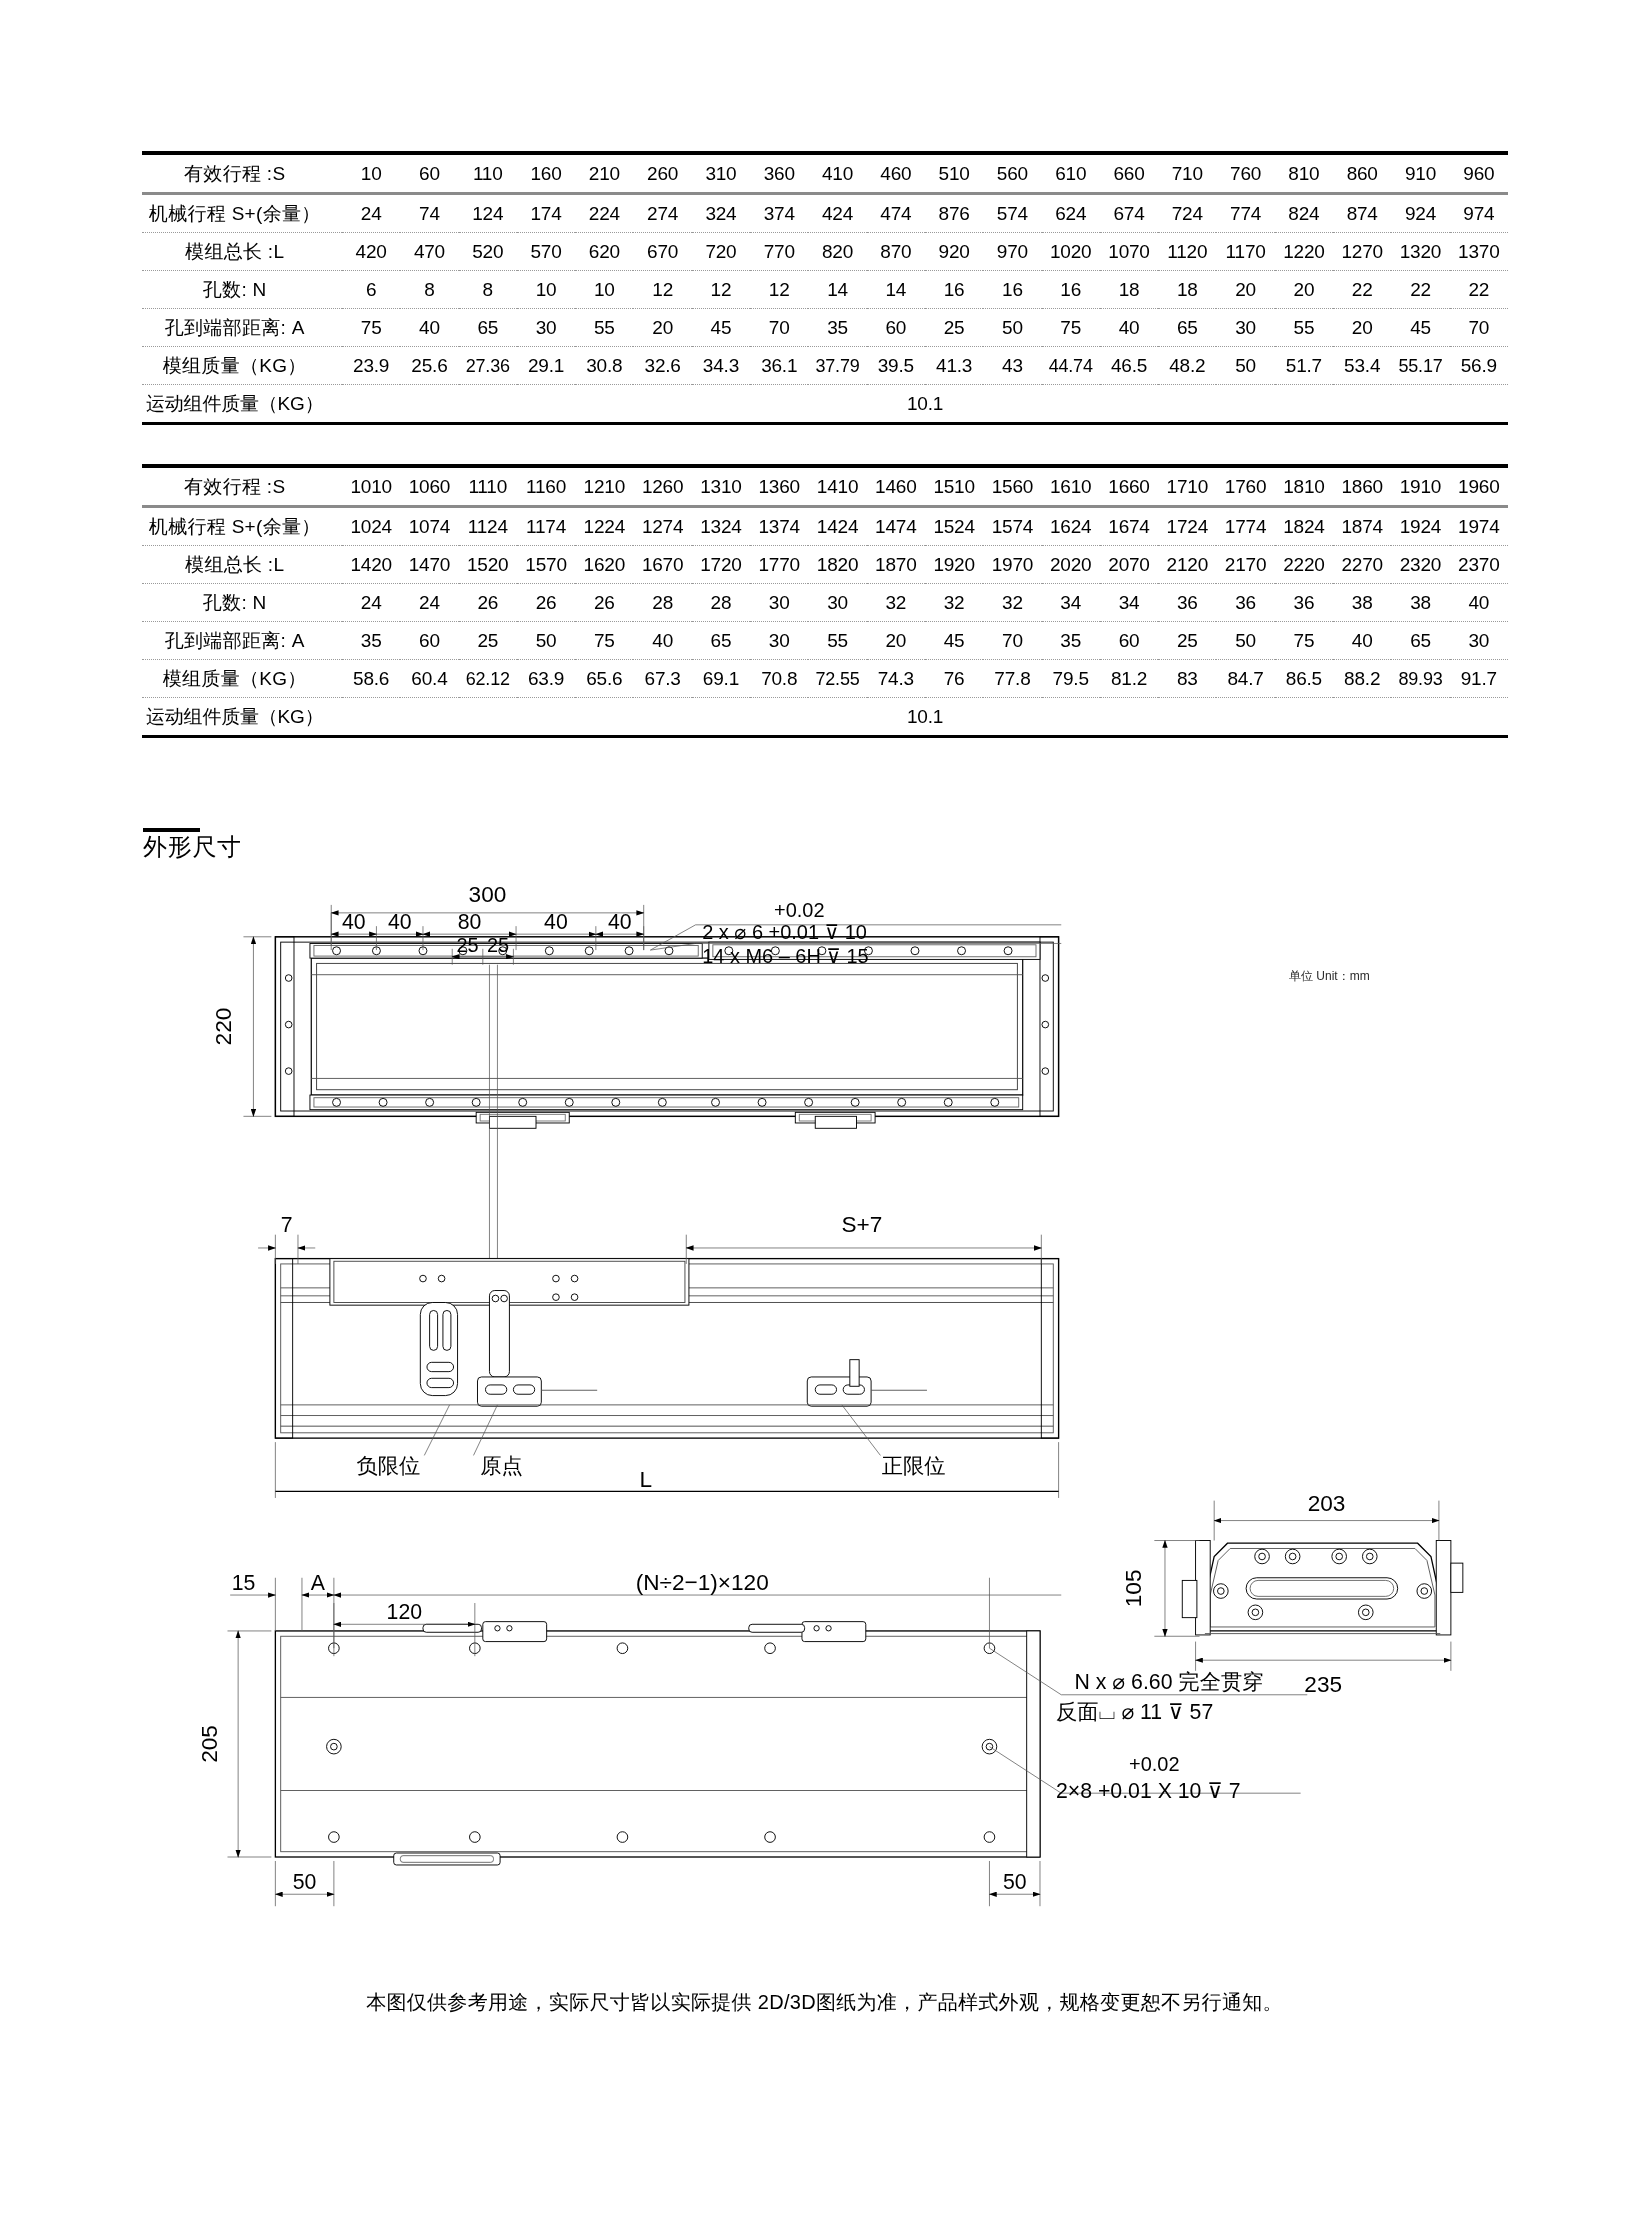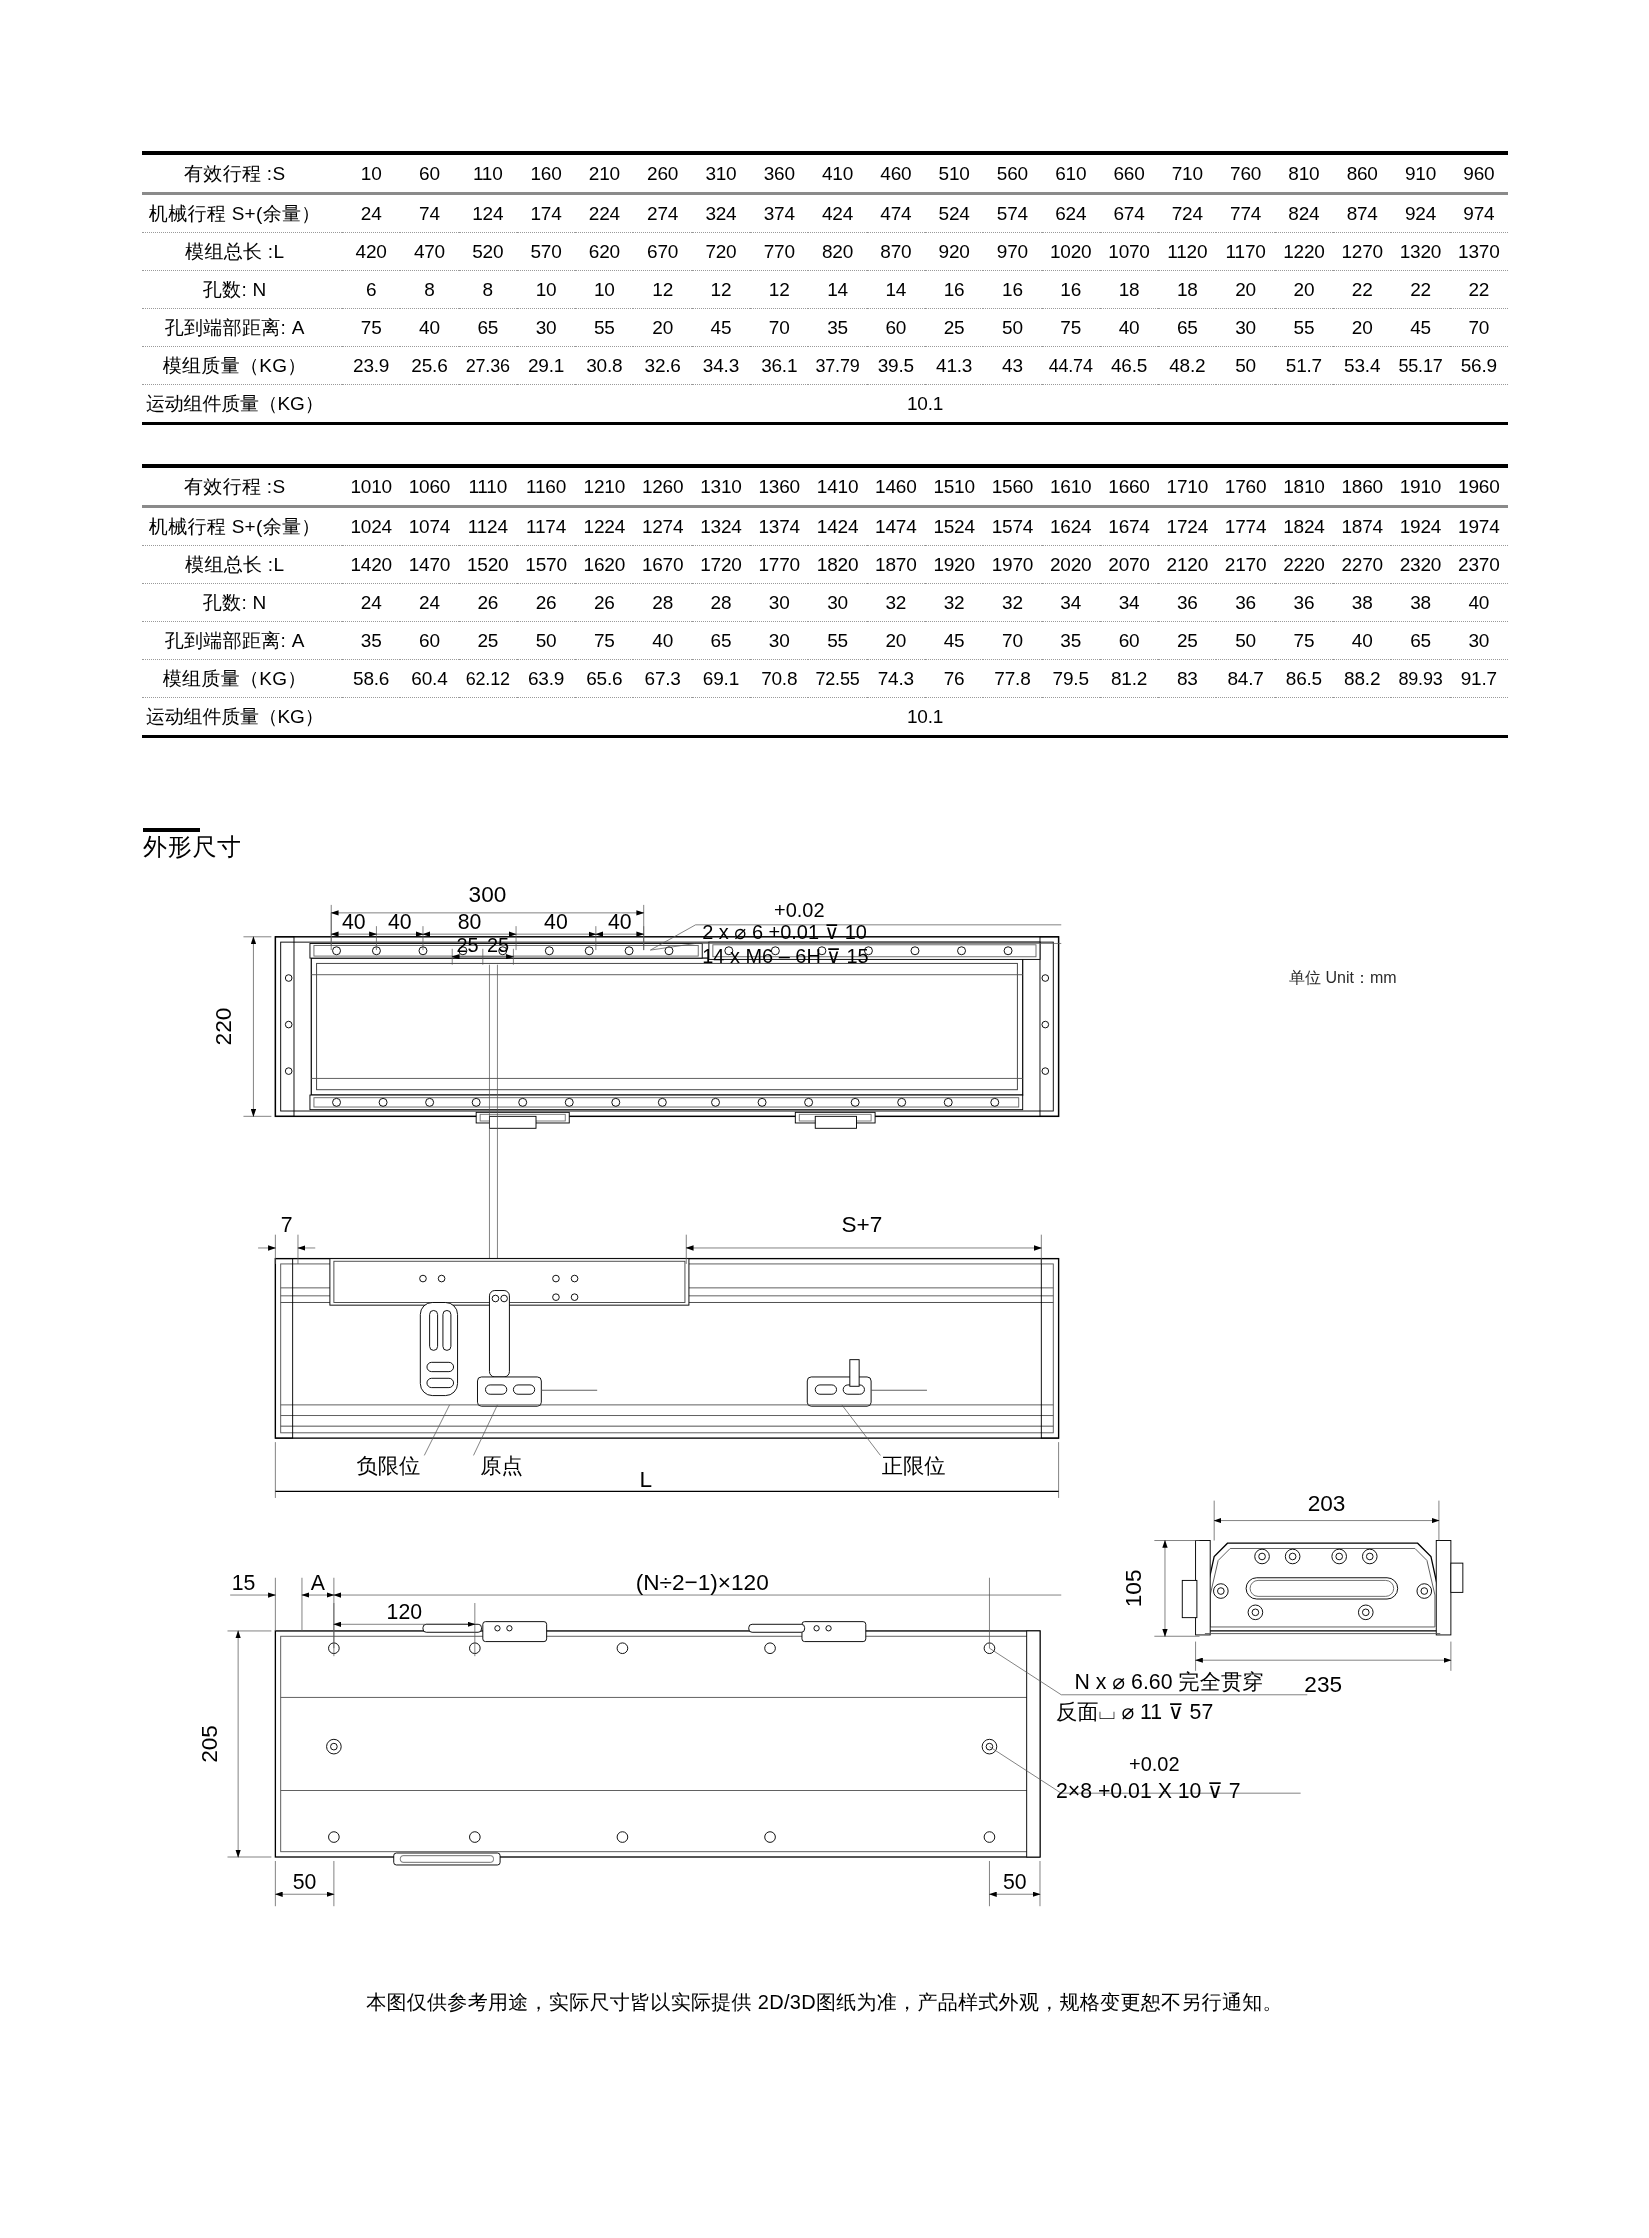--- a/index.html
+++ b/index.html
@@ -80,21 +80,21 @@
     font-size: 24px;
     line-height: 1.1;
     letter-spacing: 0.7px;
   }
 
   
   #unit-note {
     position: absolute;
     left: 1289px;
     top: 968px;
-    font-size: 16px;
+    font-size: 12px;
     color: #2b2b2b;
     white-space: nowrap;
   }
 
   
   #drawing-area {
     position: absolute;
     left: 0;
     top: 865px;
     width: 1649px;
@@ -153,21 +153,21 @@
           <td>24</td>
           <td>74</td>
           <td>124</td>
           <td>174</td>
           <td>224</td>
           <td>274</td>
           <td>324</td>
           <td>374</td>
           <td>424</td>
           <td>474</td>
-          <td>524</td>
+          <td>876</td>
           <td>574</td>
           <td>624</td>
           <td>674</td>
           <td>724</td>
           <td>774</td>
           <td>824</td>
           <td>874</td>
           <td>924</td>
           <td>974</td>
         </tr>

